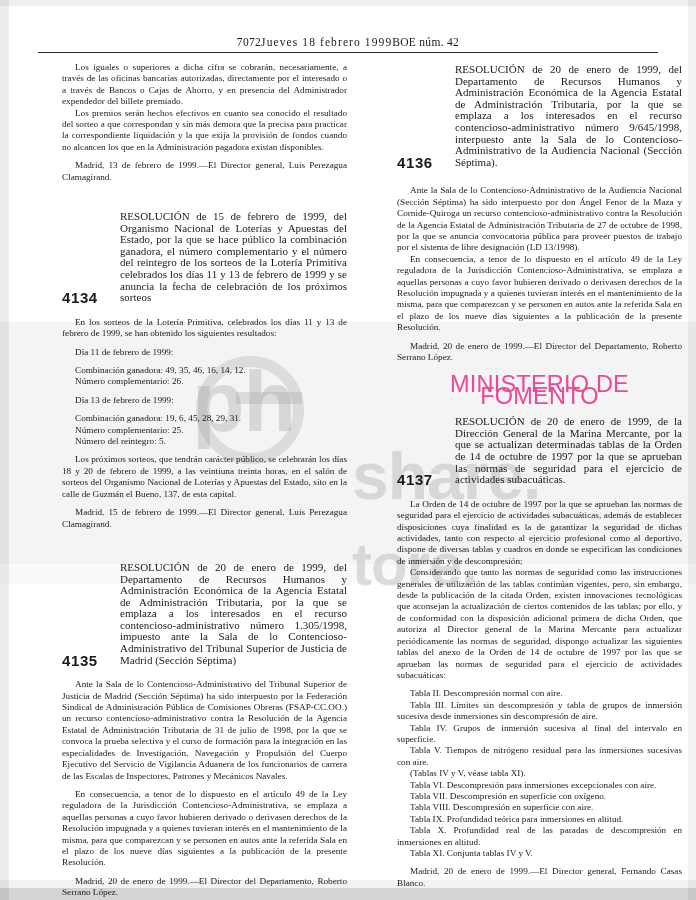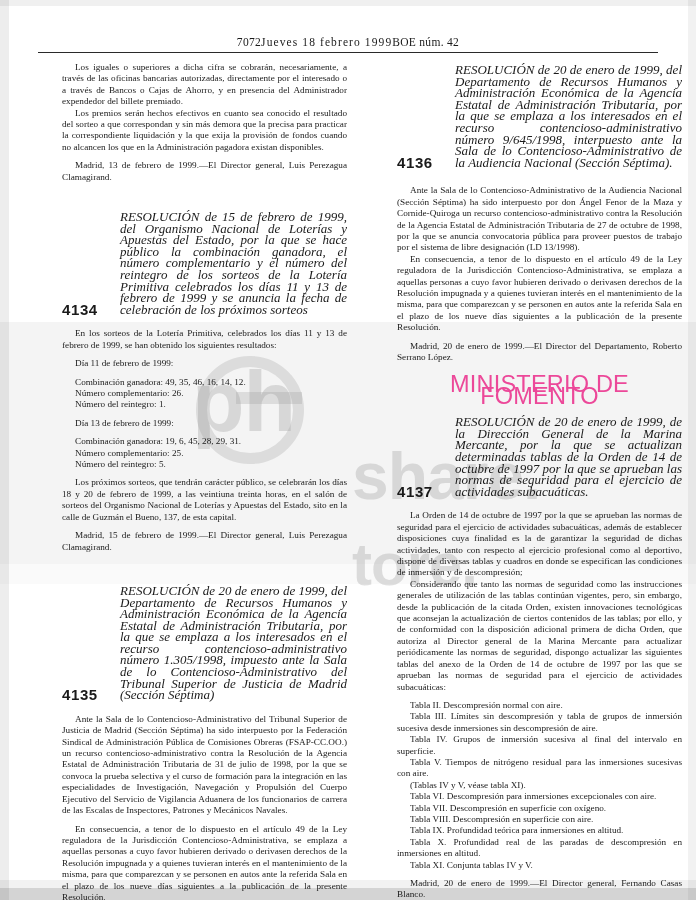--- a/index.html
+++ b/index.html
@@ -86,22 +86,21 @@
     font-family: "Liberation Sans", "DejaVu Sans", sans-serif;
     font-size: 15px;
     font-weight: bold;
     letter-spacing: 0.6px;
     width: 58px;
     flex: 0 0 58px;
     padding-top: 1px;
   }
   .res-body {
     flex: 1 1 auto;
-    font-style: italic;
-    font-size: 13px;
+    font-size: 11px;
     line-height: 11.6px;
     text-align: justify;
   }
 
   
   .ministry {
     font-family: "Liberation Sans", "DejaVu Sans", sans-serif;
     font-size: 23.5px;
     font-weight: normal;
     letter-spacing: 0.2px;
@@ -184,21 +183,20 @@
     </div>
 
     <div class="gap-lg"></div>
     <p>En los sorteos de la Lotería Primitiva, celebrados los días 11 y 13 de febrero de 1999, se han obtenido los siguientes resultados:</p>
     <div class="gap"></div>
 
     <p>Día 11 de febrero de 1999:</p>
     <div class="gap"></div>
     <p>Combinación ganadora: 49, 35, 46, 16, 14, 12.</p>
     <p>Número complementario: 26.</p>
-    <p>Número del reintegro: 1.</p>
     <div class="gap"></div>
 
     <p>Día 13 de febrero de 1999:</p>
     <div class="gap"></div>
     <p>Combinación ganadora: 19, 6, 45, 28, 29, 31.</p>
     <p>Número complementario: 25.</p>
     <p>Número del reintegro: 5.</p>
     <div class="gap"></div>
 
     <p>Los próximos sorteos, que tendrán carácter público, se celebrarán los días 18 y 20 de febrero de 1999, a las veintiuna treinta horas, en el salón de sorteos del Organismo Nacional de Loterías y Apuestas del Estado, sito en la calle de Guzmán el Bueno, 137, de esta capital.</p>

